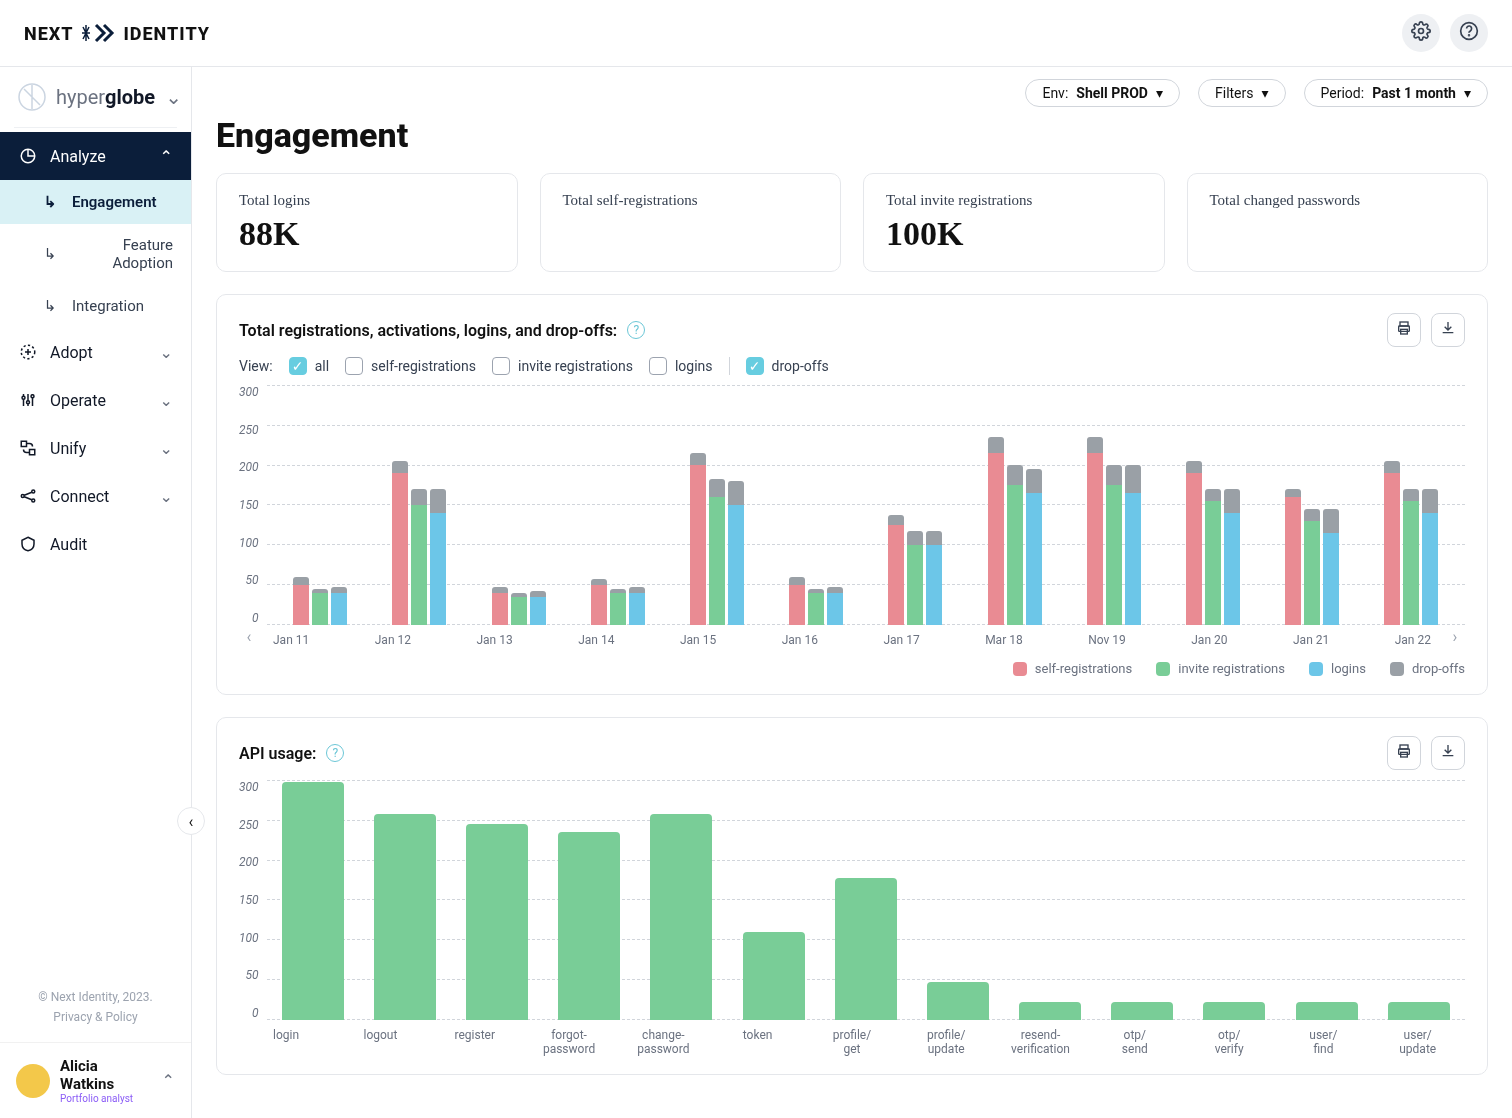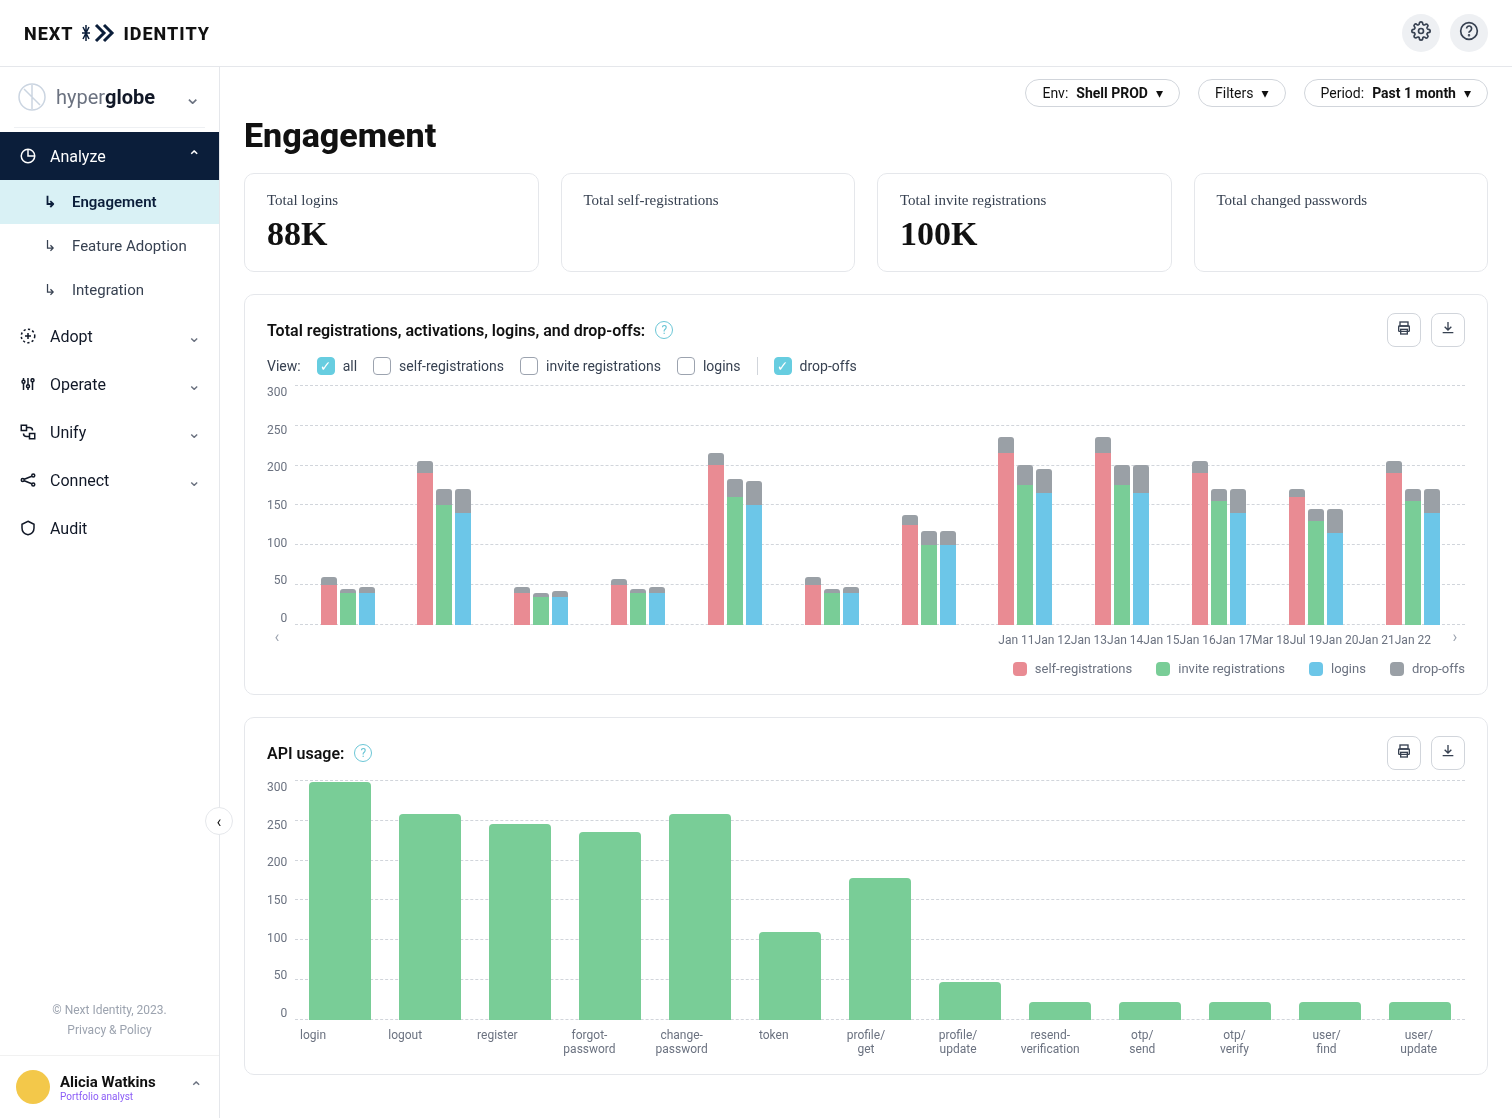--- a/index.html
+++ b/index.html
@@ -4,21 +4,21 @@
 <style>
 * { box-sizing: border-box; margin: 0; padding: 0; }
 body { font-family: -apple-system, BlinkMacSystemFont, "Segoe UI", Roboto, sans-serif; background: #fff; color: #111; width: 1512px; height: 1118px; overflow: hidden; }
 .app { display: flex; flex-direction: column; height: 100%; }
 .topbar { display: flex; align-items: center; justify-content: space-between; padding: 14px 24px; border-bottom: 1px solid #e5e7eb; }
 .logo { display: flex; align-items: center; gap: 8px; font-weight: 800; letter-spacing: 1px; font-size: 18px; }
 .logo-star { display: inline-flex; }
 .topbar-actions { display: flex; gap: 10px; }
 .icon-btn { width: 38px; height: 38px; border-radius: 50%; background: #eef0f3; display: flex; align-items: center; justify-content: center; cursor: pointer; }
 .body { display: flex; flex: 1; min-height: 0; }
-.sidebar { width: 220px; border-right: 1px solid #e5e7eb; display: flex; flex-direction: column; position: relative; }
+.sidebar { width: 192px; border-right: 1px solid #e5e7eb; display: flex; flex-direction: column; position: relative; }
 .tenant { display: flex; align-items: center; gap: 10px; padding: 16px 18px; font-size: 20px; color: #6b7280; cursor: pointer; }
 .tenant svg.logo-circle { flex: none; }
 .tenant .strong { color: #111827; font-weight: 700; }
 .nav { display: flex; flex-direction: column; padding-top: 4px; text-align: right; }
 .nav-section { display: flex; align-items: center; gap: 12px; padding: 14px 18px; font-size: 16px; color: #111827; cursor: pointer; border-radius: 6px; position: relative; }
 .nav-section .chev { margin-left: auto; color: #6b7280; }
 .nav-section.active { background: #0b1e3a; color: #fff; border-radius: 0; }
 .nav-section.active .chev { color: #fff; }
 .nav-sub { display: flex; align-items: center; gap: 12px; padding: 12px 18px 12px 40px; font-size: 15px; color: #374151; cursor: pointer; }
 .nav-sub.active { background: #d9f1f5; color: #0b1e3a; font-weight: 600; }
@@ -44,29 +44,29 @@
 .card-title { font-size: 16px; font-weight: 600; }
 .info-dot { width: 18px; height: 18px; border-radius: 50%; border: 1.5px solid #6bc6d6; color: #6bc6d6; font-size: 12px; display: inline-flex; align-items: center; justify-content: center; }
 .card-head .spacer { flex: 1; }
 .mini-btn { width: 34px; height: 34px; border: 1px solid #d1d5db; border-radius: 8px; display: flex; align-items: center; justify-content: center; cursor: pointer; }
 .viewrow { display: flex; align-items: center; gap: 16px; font-size: 14px; color: #374151; margin-bottom: 10px; flex-wrap: wrap; }
 .check { display: flex; align-items: center; gap: 8px; cursor: pointer; }
 .cbox { width: 18px; height: 18px; border: 1.5px solid #9ca3af; border-radius: 4px; display: inline-flex; align-items: center; justify-content: center; }
 .cbox.on { background: #67cde0; border-color: #67cde0; color: #fff; }
 .vsep { width: 1px; height: 18px; background: #d1d5db; }
 .chart-wrap { display: flex; align-items: stretch; }
-.yaxis { display: flex; flex-direction: column; justify-content: space-between; font-size: 12px; color: #6b7280; padding-right: 8px; text-align: right; }
+.yaxis { display: flex; flex-direction: column; justify-content: space-between; font-size: 12px; color: #6b7280; padding-right: 8px; text-align: right; font-style: italic; }
 .plot { flex: 1; position: relative; }
 .gridlines { position: absolute; inset: 0; display: flex; flex-direction: column; justify-content: space-between; }
 .gridlines div { border-top: 1px dashed #d1d5db; height: 0; }
 .bars-row { position: absolute; inset: 0; display: flex; align-items: flex-end; justify-content: space-around; padding: 0 4px; }
 .bgroup { display: flex; align-items: flex-end; gap: 3px; }
 .stack { display: flex; flex-direction: column-reverse; width: 16px; border-radius: 3px 3px 0 0; overflow: hidden; }
 .seg { width: 100%; }
-.xaxis { display: flex; justify-content: flex-end; font-size: 12px; color: #6b7280; margin-top: 8px; padding: 0 4px; }
+.xaxis { display: flex; justify-content: space-between; font-size: 12px; color: #6b7280; margin-top: 8px; padding: 0 4px; }
 .xaxis-wrap { display: flex; align-items: center; gap: 10px; }
 .nav-arrow { color: #9ca3af; cursor: pointer; width: 20px; text-align: center; }
 .legend { display: flex; gap: 24px; justify-content: flex-end; font-size: 13px; color: #6b7280; margin-top: 14px; }
 .legend .item { display: flex; align-items: center; gap: 8px; }
 .swatch { width: 14px; height: 14px; border-radius: 4px; }
 .api-bars { position: absolute; inset: 0; display: flex; align-items: flex-end; justify-content: space-around; }
 .api-bar { width: 62px; background: #79cd97; border-radius: 4px 4px 0 0; }
 .api-x { display: flex; justify-content: space-around; font-size: 12px; color: #6b7280; margin-top: 8px; }
 .api-x span { width: 70px; text-align: center; white-space: pre-line; }
 </style>
@@ -485,21 +485,21 @@
           <span class="nav-arrow">‹</span>
           <div class="xaxis" id="c1-x" style="flex:1">
               <span>Jan 11</span>
               <span>Jan 12</span>
               <span>Jan 13</span>
               <span>Jan 14</span>
               <span>Jan 15</span>
               <span>Jan 16</span>
               <span>Jan 17</span>
               <span>Mar 18</span>
-              <span>Jul 19</span>
+              <span>Nov 19</span>
               <span>Jan 20</span>
               <span>Jan 21</span>
               <span>Jan 22</span>
             </div>
           <span class="nav-arrow">›</span>
         </div>
         <div class="legend">
           <span class="item">
               <span class="swatch" id="sw-self" style="background: rgb(233, 139, 147);"></span>
               <span>self-registrations</span>

